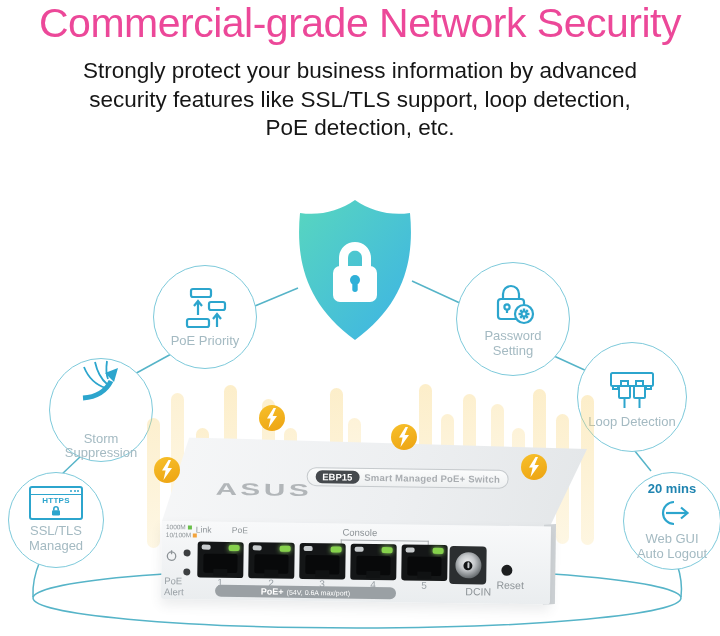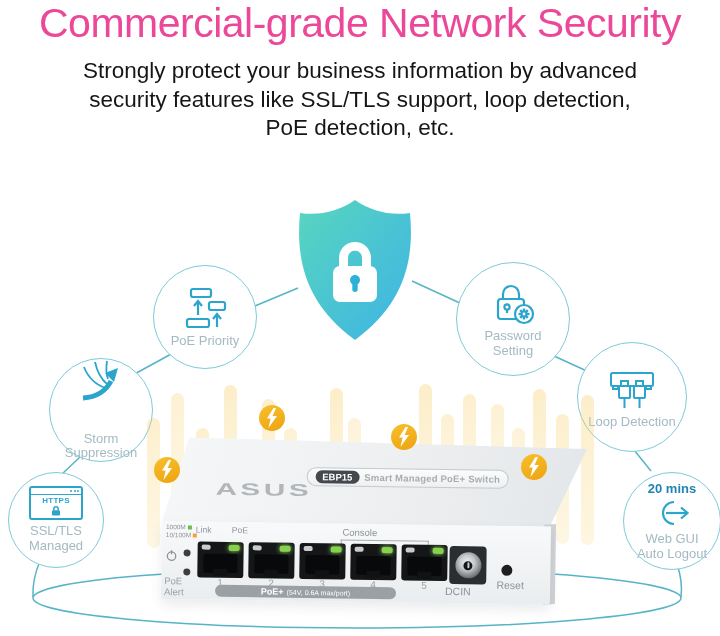--- a/index.html
+++ b/index.html
@@ -69,21 +69,21 @@
          border-radius:6px;display:flex;align-items:center;justify-content:center;gap:3px;color:#fff;}
   .strip .b{font-size:9px;font-weight:700;}
   .strip .r{font-size:7px;}
   .dcin{position:absolute;left:288px;top:21px;width:37px;height:38px;background:#2b2e30;border-radius:4px;
         display:flex;align-items:center;justify-content:center;}
   .barrel{width:26px;height:26px;border-radius:50%;
           background:radial-gradient(circle at 45% 40%, #f0f1f2 0%, #c6c9cc 35%, #6f7477 70%, #3f4346 100%);
           display:flex;align-items:center;justify-content:center;}
   .hole{width:9px;height:9px;border-radius:50%;background:#131516;display:flex;align-items:center;justify-content:center;}
   .pin{width:2px;height:6px;background:#c9cccf;border-radius:1px;}
-  .dcinlbl{position:absolute;left:284px;top:60px;width:46px;text-align:left;font-size:10.5px;color:#8d9397;}
+  .dcinlbl{position:absolute;left:284px;top:60px;width:46px;text-align:right;font-size:10.5px;color:#8d9397;}
   .rsthole{position:absolute;left:340px;top:39px;width:11px;height:11px;border-radius:50%;background:#1c1e1f;}
   .rstlbl{position:absolute;left:325px;top:53px;width:48px;text-align:center;font-size:10.5px;color:#8d9397;}
   .pwr{position:absolute;left:4px;top:26px;}
   .led{position:absolute;width:7px;height:7px;border-radius:50%;background:#3c3f41;}
   .alert{position:absolute;left:3px;top:54px;font-size:9.5px;line-height:11px;color:#9aa1a6;}
 </style>
 </head>
 <body>
 
 <div id="stage">

